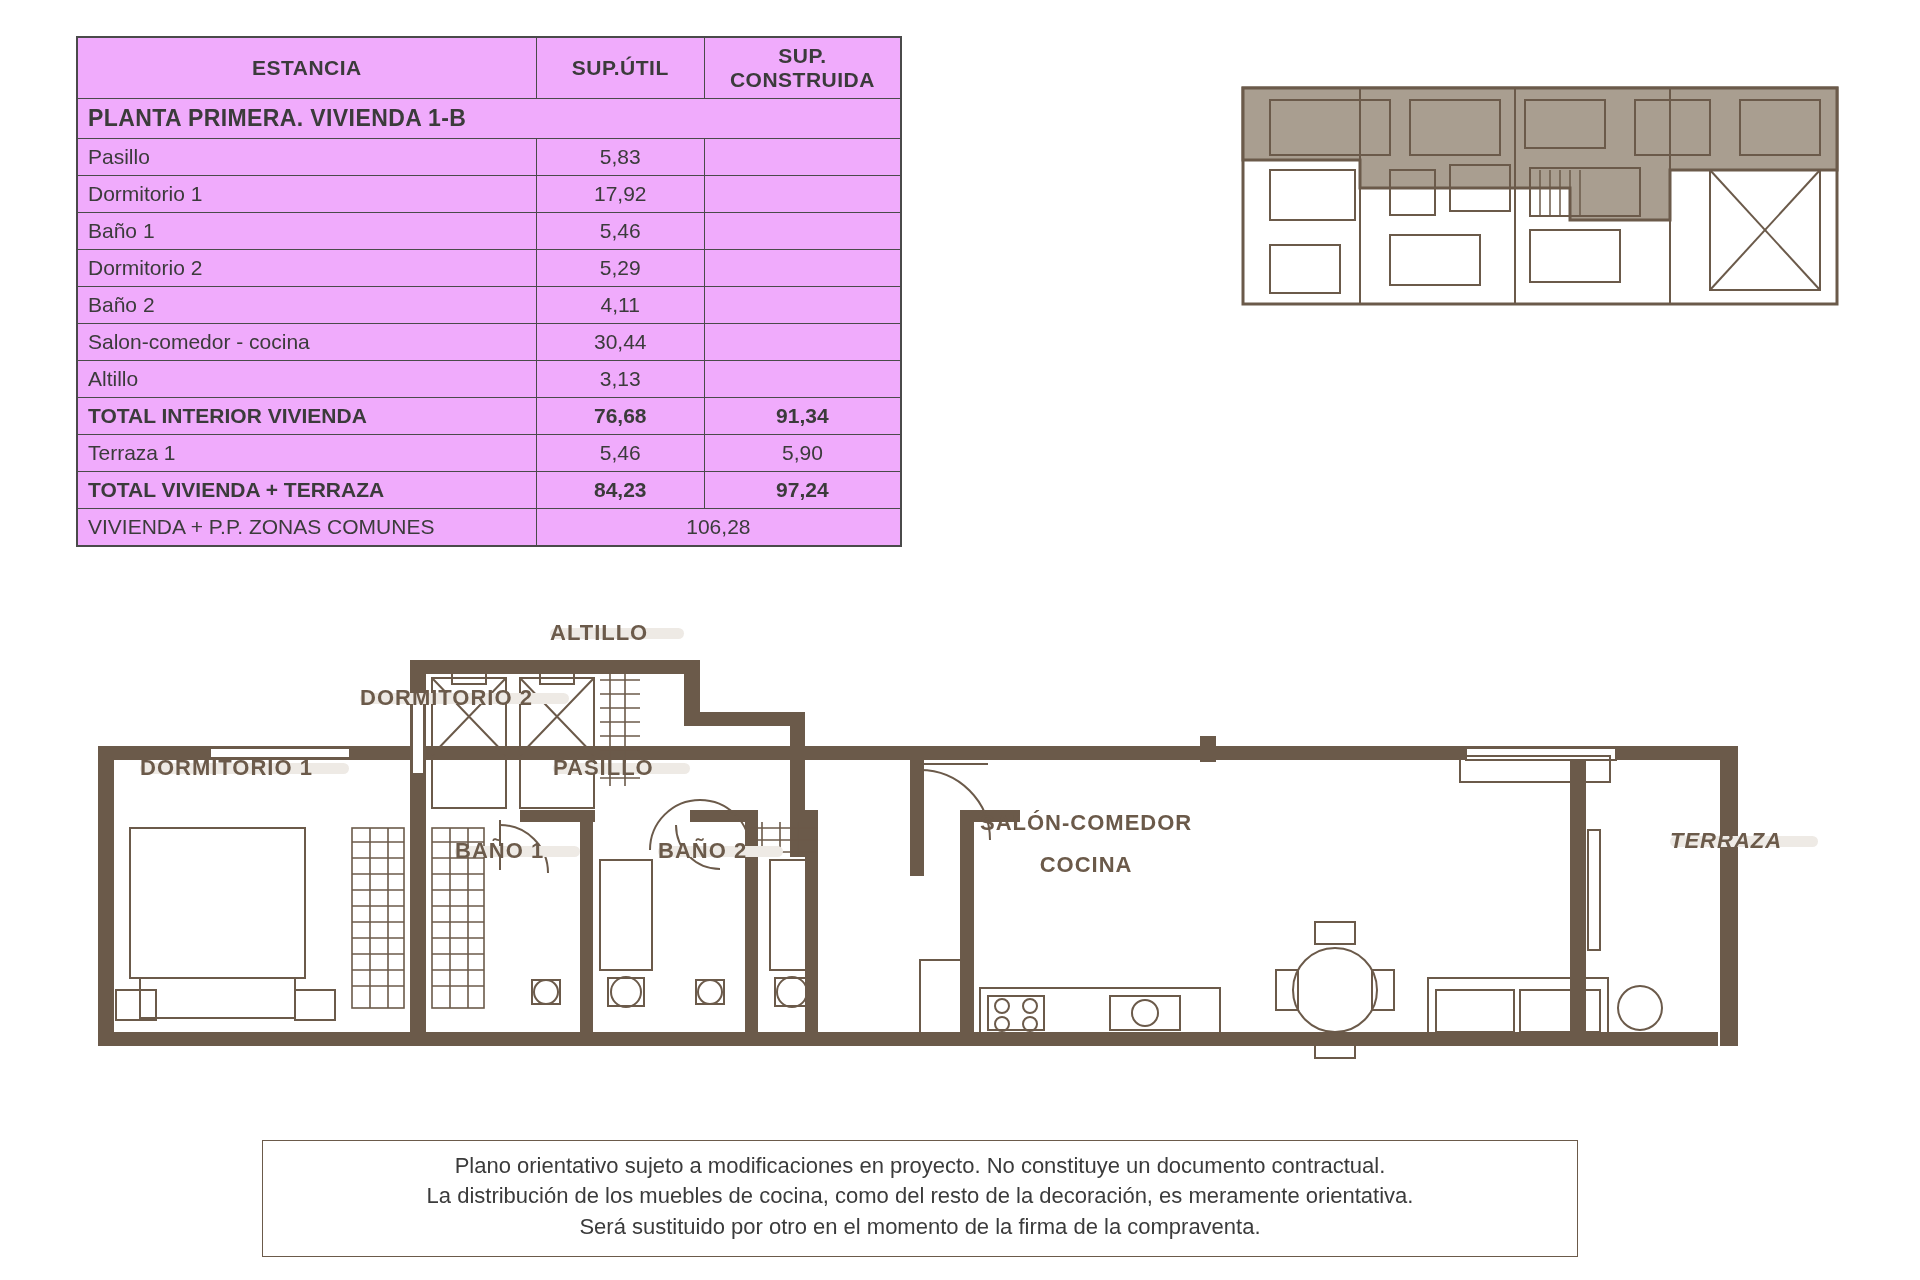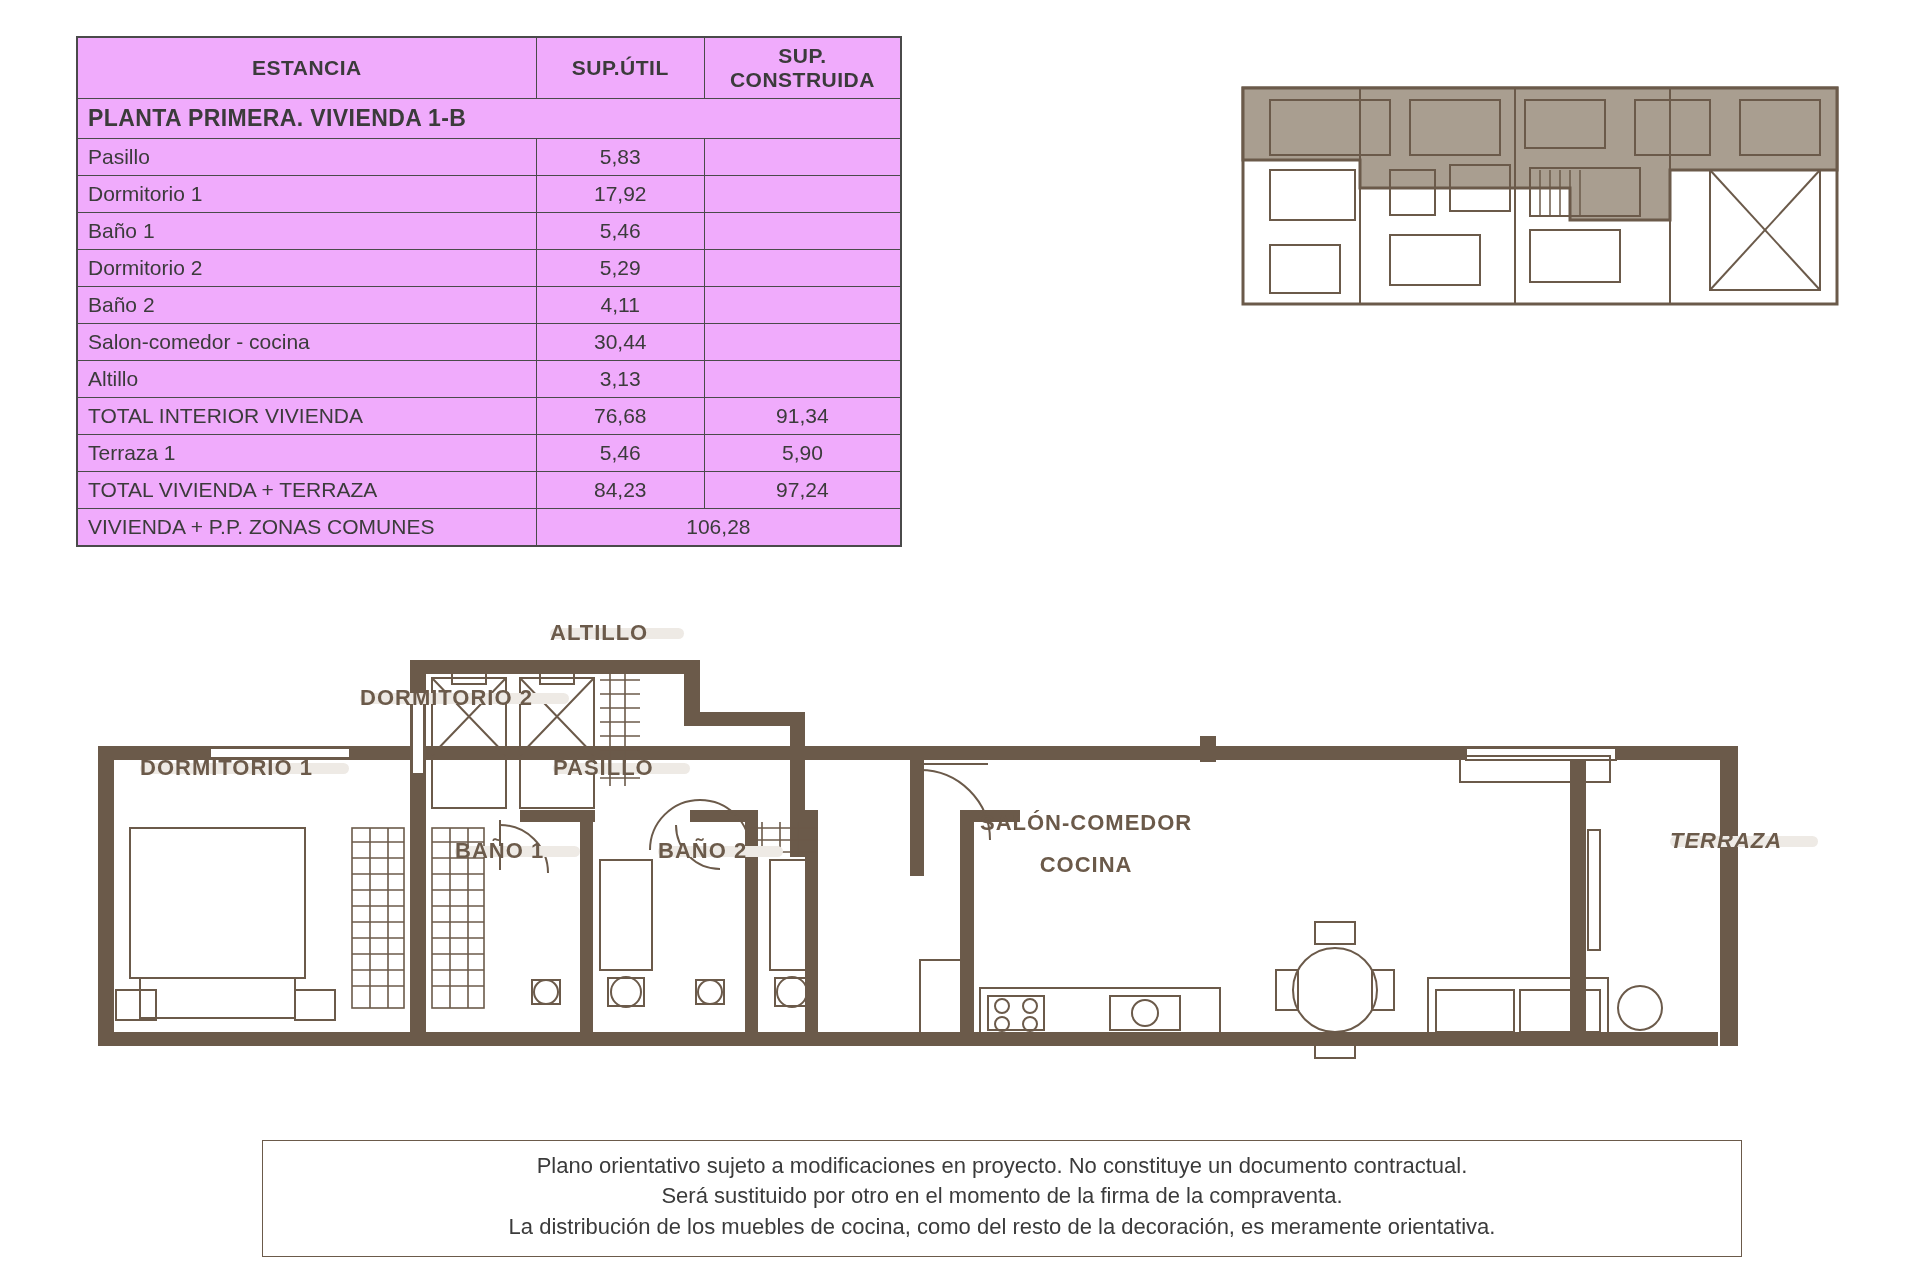--- a/index.html
+++ b/index.html
@@ -37,21 +37,21 @@
   }
   .col-room{width:490px;text-align:left;}
   .col-util{width:155px;text-align:center;}
   .col-built{width:180px;text-align:center;}
   .sect-row td{
     font-weight:700;
     letter-spacing:.4px;
     font-size:23px;
     border-bottom:1px solid #4a4a4a;
   }
-  .bold td{font-weight:400;}
+  .bold td{font-weight:700;}
   .merged{text-align:center;font-weight:700;}
   .row-normal td{font-weight:400;}
 
   
   .keyplan{
     position:absolute;
     left:1240px;top:70px;
     width:600px;height:250px;
   }
 
@@ -80,21 +80,21 @@
     background:#eeeae5;
     border-radius:6px;
     z-index:0;
   }
   .label-wrap .txt{position:relative;z-index:1;}
 
   
   .note-box{
     position:absolute;
     left:262px;top:1140px;
-    width:1480px;
+    width:1316px;
     border:1px solid #6b5a4a;
     background:#fff;
     padding:10px 14px 14px 14px;
     box-sizing:border-box;
   }
   .note-line{
     font-size:22px;
     color:#3b3b3b;
     text-align:center;
     line-height:1.38;
@@ -411,15 +411,15 @@
   </div>
 
   <div class="label-wrap" style="left:1590px;top:168px;font-style:italic;">
     <span class="bar"></span>
     <span class="room-label txt" style="position:relative;">TERRAZA</span>
   </div>
 </div>
 
 <div class="note-box">
   <div class="note-line">Plano orientativo sujeto a modificaciones en proyecto. No constituye un documento contractual.</div>
+  <div class="note-line">La distribución de los muebles de cocina, como del resto de la decoración, es meramente orientativa.</div>
   <div class="note-line">Será sustituido por otro en el momento de la firma de la compraventa.</div>
-  <div class="note-line">La distribución de los muebles de cocina, como del resto de la decoración, es meramente orientativa.</div>
 </div>
 
 </body></html>

